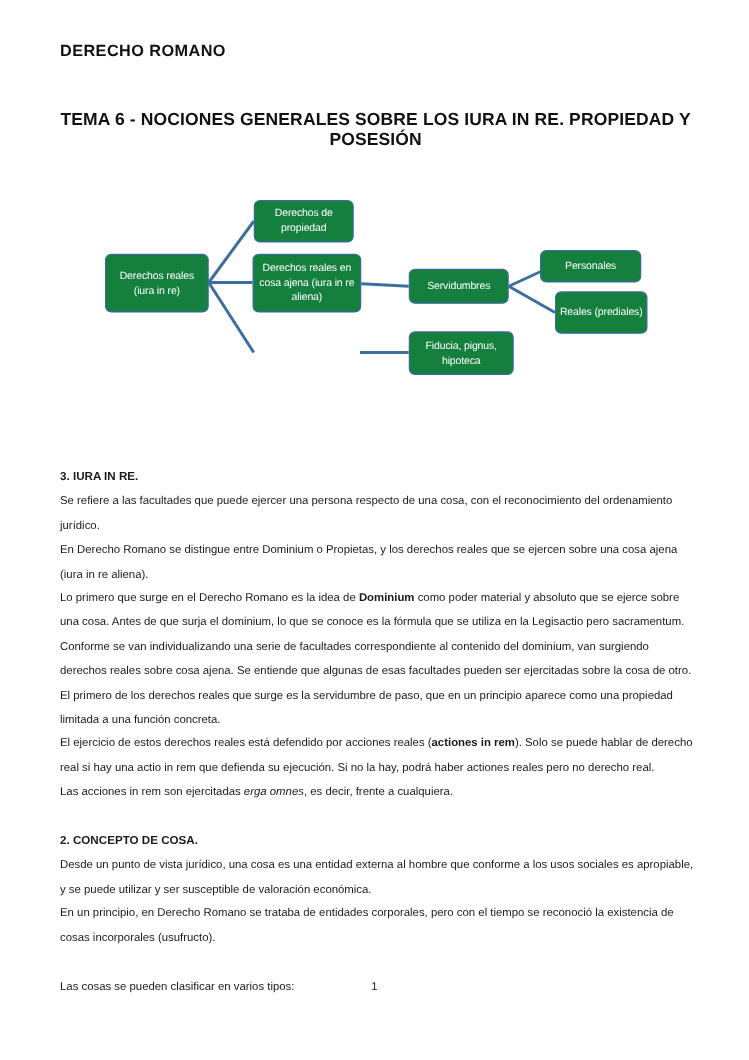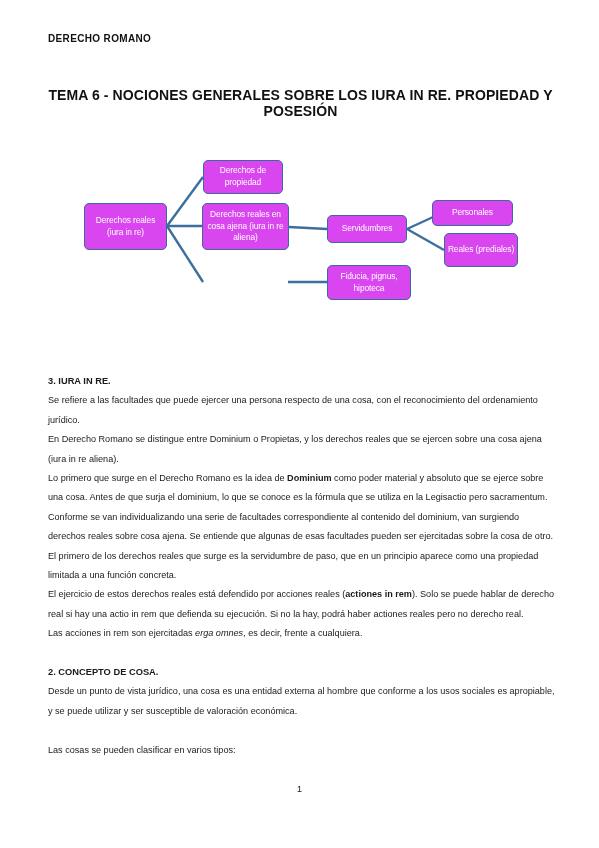--- a/index.html
+++ b/index.html
@@ -20,21 +20,21 @@
     inset: 0;
     width: 599px;
     height: 848px;
   }
 
   
   .doc-header {
     position: absolute;
     left: 48px;
     top: 33px;
-    font-size: 10px;
+    font-size: 13px;
     font-weight: 700;
     letter-spacing: 0.35px;
     color: #111;
   }
 
   .doc-title {
     position: absolute;
     left: 48px;
     top: 87px;
     width: 505px;
@@ -53,21 +53,21 @@
     width: 599px;
     height: 165px;
   }
   .diagram svg {
     position: absolute;
     left: 0;
     top: 0;
   }
   .node {
     position: absolute;
-    background: #d946ef;
+    background: #15803d;
     border: 1px solid #3a6a9f;
     border-radius: 5px;
     color: #ffffff;
     font-size: 8.4px;
     line-height: 11.6px;
     display: flex;
     align-items: center;
     justify-content: center;
     text-align: center;
     box-sizing: border-box;
@@ -175,20 +175,21 @@
     <p class="para"><span>El ejercicio de estos derechos reales está defendido por acciones reales (</span><b>actiones in rem</b><span>). Solo se puede hablar de derecho real si hay una actio in rem que defienda su ejecución. Si no la hay, podrá haber actiones reales pero no derecho real.</span></p>
 
     <p class="para"><span>Las acciones in rem son ejercitadas </span><i>erga omnes</i><span>, es decir, frente a cualquiera.</span></p>
 
     <div class="spacer"></div>
 
     <p class="para section-heading">2. CONCEPTO DE COSA.</p>
 
     <p class="para">Desde un punto de vista jurídico, una cosa es una entidad externa al hombre que conforme a los usos sociales es apropiable, y se puede utilizar y ser susceptible de valoración económica.</p>
 
+    <p class="para">En un principio, en Derecho Romano se trataba de entidades corporales, pero con el tiempo se reconoció la existencia de cosas incorporales (usufructo).</p>
 
     <div class="spacer"></div>
 
     <p class="para">Las cosas se pueden clasificar en varios tipos:</p>
   </div>
 
   <div class="page-number">1</div>
 
 </div>
 

